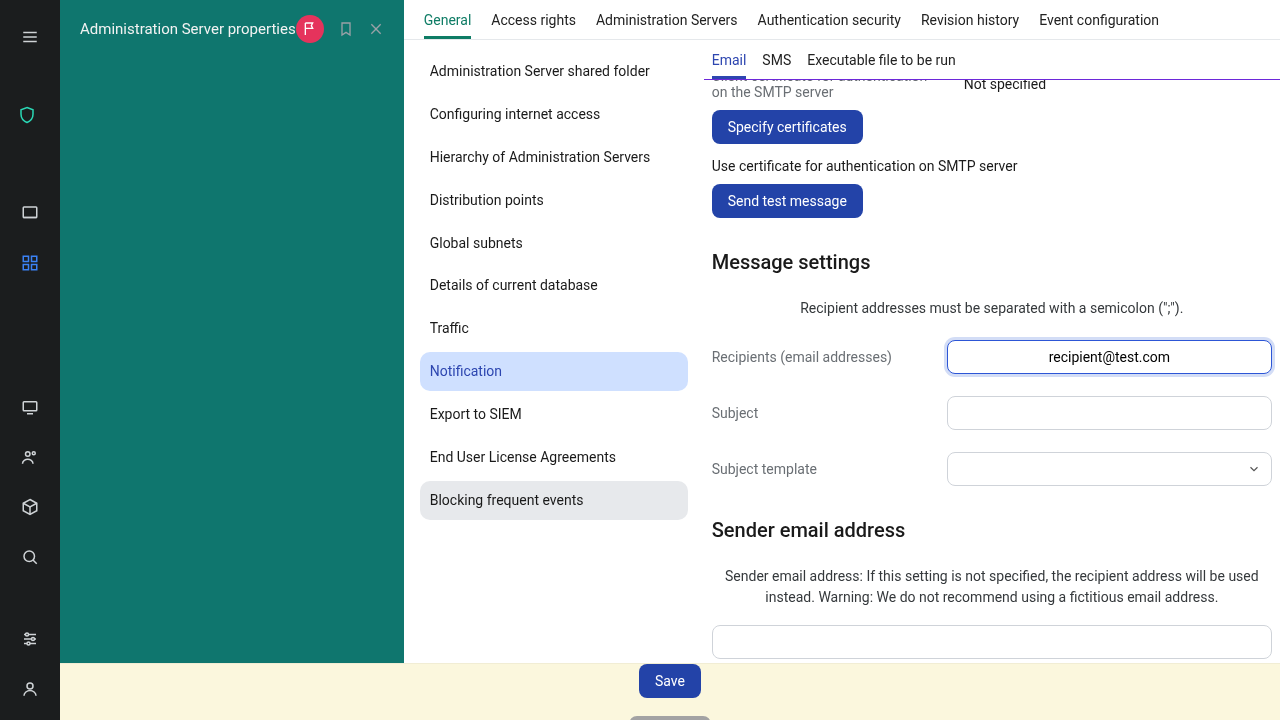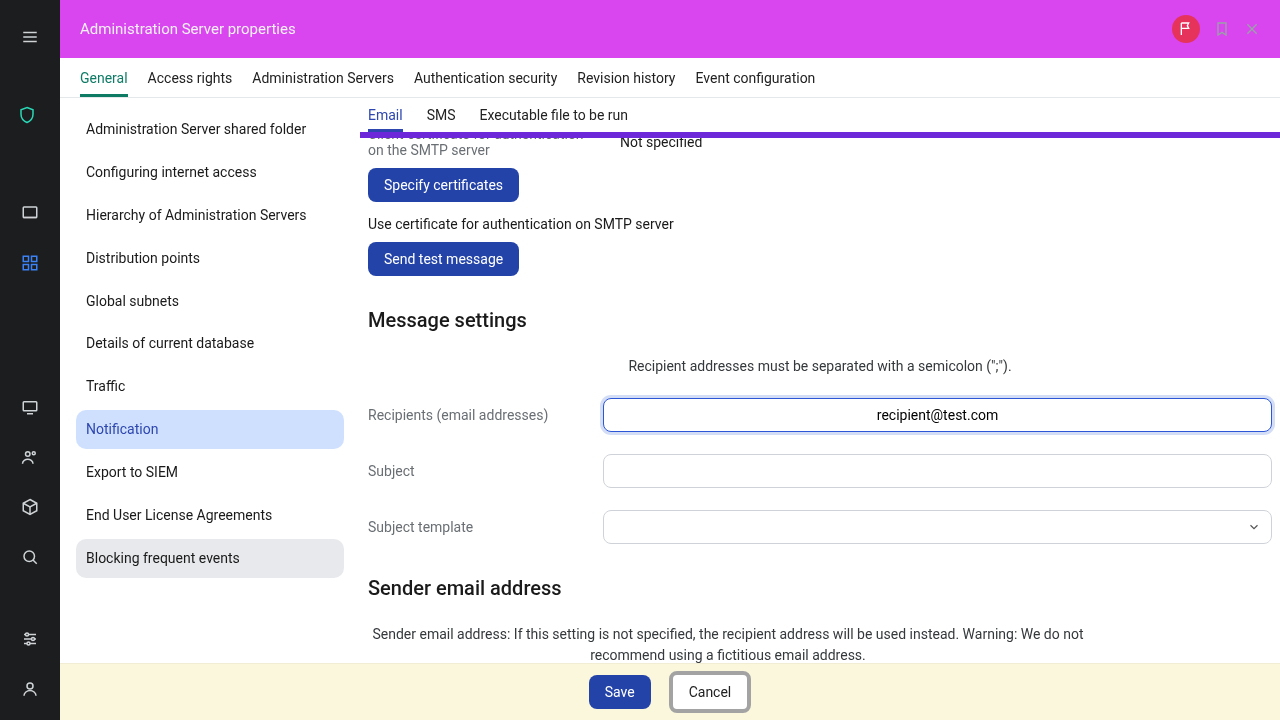--- a/index.html
+++ b/index.html
@@ -19,22 +19,21 @@
   }
   .rail svg { width: 18px; height: 18px; display:block; }
   .rail .hamburger { margin-bottom: 28px; }
   .rail .shield-wrap { width: 24px; height: 24px; margin-bottom: 48px; }
   .rail .spacer-grow { flex: 1; }
 
   
   .panel {
     flex: 1;
     display: flex;
-    flex-direction: column;
-    background: #d946ef;
+    background: #0f766e;
   }
 
   
   .header {
     height: 58px;
     min-height: 58px;
     display: flex;
     align-items: center;
     padding: 0 20px;
     color: #f2f2f2;
@@ -101,23 +100,23 @@
     flex: 1;
     display: flex;
     flex-direction: column;
     min-width: 0;
     min-height: 0;
   }
 
   
   .subtabs {
     display: flex;
-    gap: 24px;
+    gap: 16px;
     padding: 0 8px;
-    border-bottom: 6px solid #6d28d9;
+    border-bottom: 1px solid #6d28d9;
     height: 40px;
     align-items: center;
     text-align: center;
   }
   .subtab {
     color: #222; cursor: pointer; height: 100%;
     display: flex; align-items: center; position: relative;
   }
   .subtab.active { color: #2d46b0; }
   .subtab.active::after {
@@ -175,23 +174,24 @@
   .selectbox svg { position: absolute; right: 10px; top: 9px; width: 14px; height: 14px; color:#555;}
 
   .full-input { width: 100%; margin-top: 18px; }
   .full-input input { width: 100%; height: 34px; border: 1px solid #cfd3d9; border-radius: 8px; padding: 0 12px; font-size: 14px; font-family: inherit;}
 
   
   .footer {
     position: absolute;
     left: 60px; right: 0; bottom: 0; height: 57px;
     background: #fbf7dd;
-    display: flex; align-items: center; justify-content: center;
+    display: flex; align-items: center; justify-content: flex-start;
     gap: 18px; padding: 0 28px;
     border-top: 1px solid rgba(0,0,0,0.04);
+    flex-direction: column;
   }
 </style>
 </head>
 <body>
 
 <div class="rail">
   <div class="hamburger">
     <svg viewBox="0 0 24 24" fill="none" stroke="currentColor" stroke-width="2">
         <line x1="3" y1="6" x2="21" y2="6"></line>
         <line x1="3" y1="12" x2="21" y2="12"></line>

